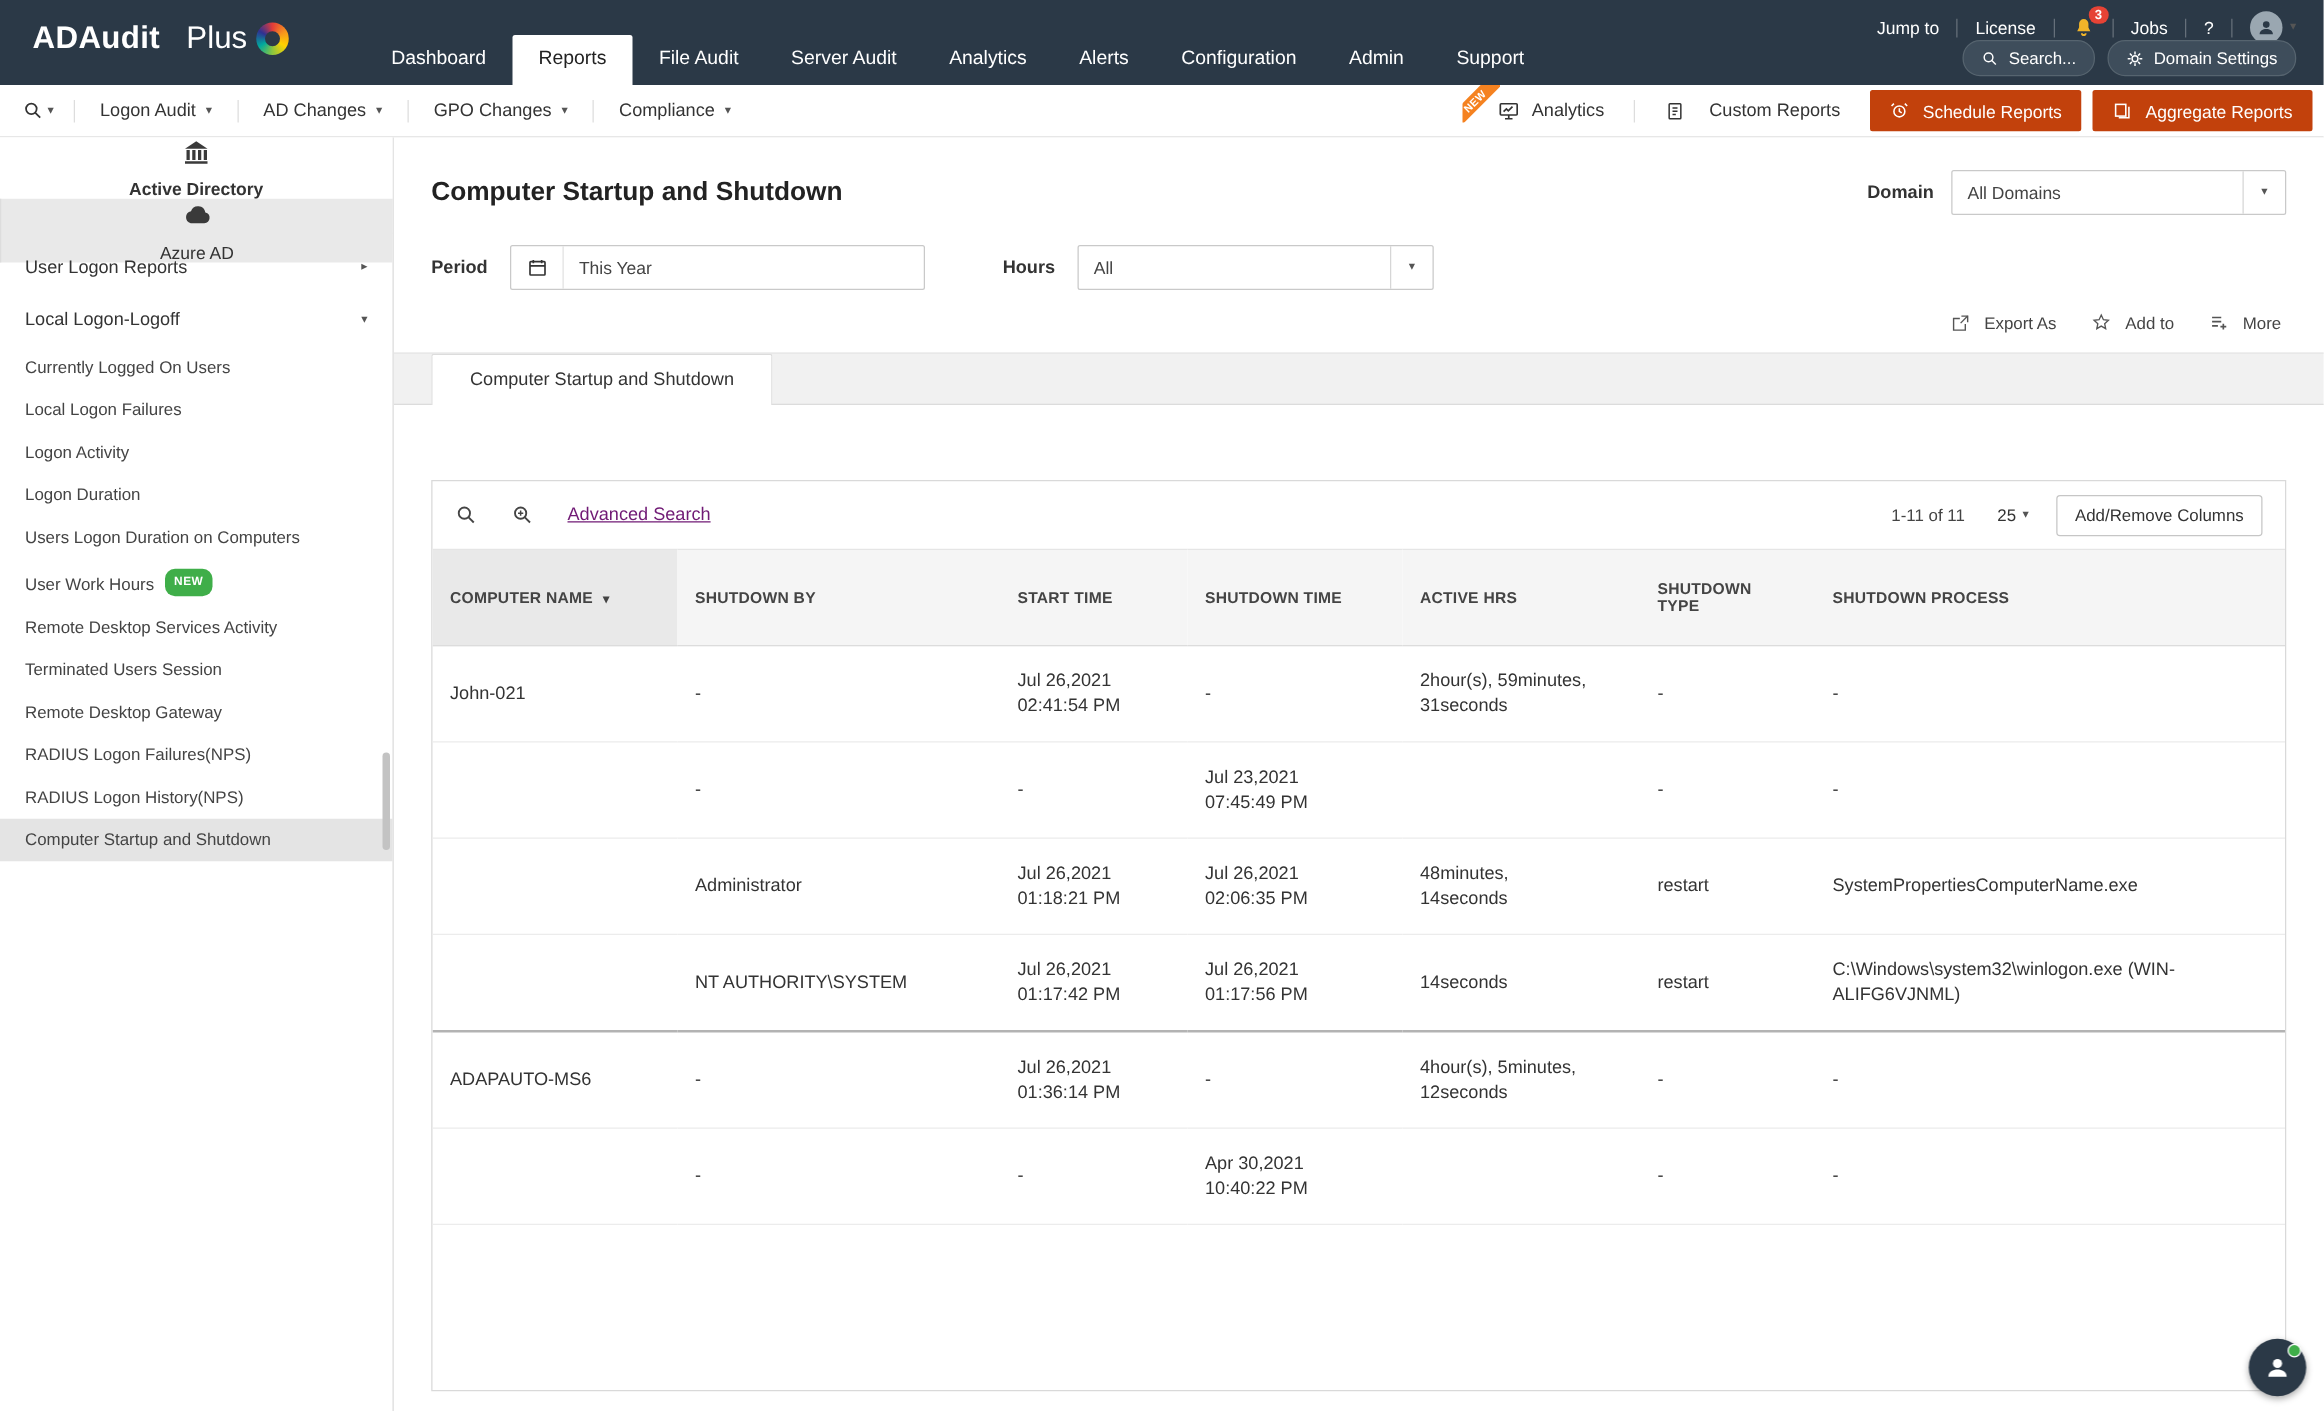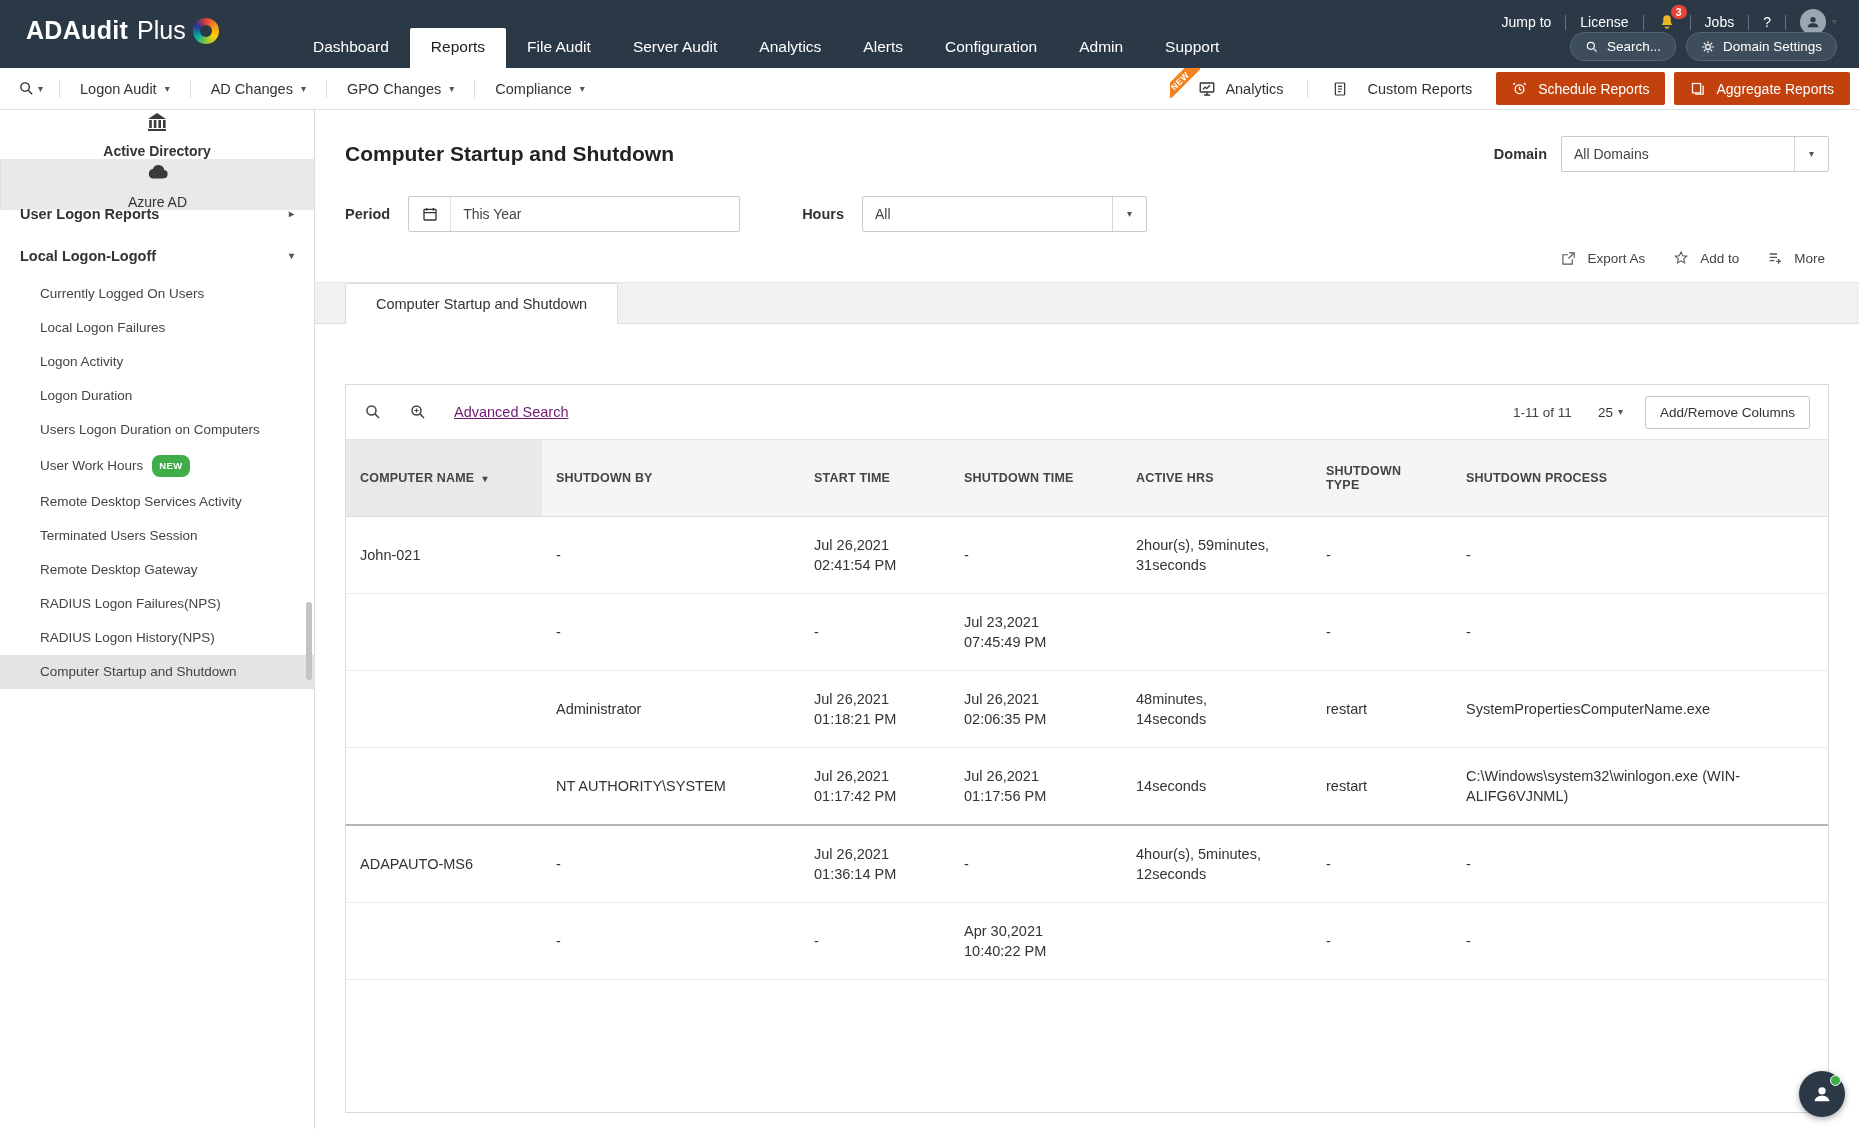--- a/index.html
+++ b/index.html
@@ -4,21 +4,21 @@
 <style>
   * { margin:0; padding:0; box-sizing:border-box; }
   html,body { width:1859px; height:1129px; overflow:hidden; }
   body { font-family:"Liberation Sans", sans-serif; background:#fff; color:#333; }
   .app { width:100%; height:100%; display:flex; flex-direction:column; }
 
   
   .header { height:68px; background:#2b3947; position:relative; flex:0 0 auto; color:#fff; }
   .logo { position:absolute; left:26px; top:16px; display:flex; align-items:center; gap:7px; cursor:pointer; }
   .logo-main { font-size:25px; font-weight:bold; color:#fff; letter-spacing:.3px; }
-  .logo-sub { font-size:25px; color:#fff; margin-left:2px; }
+  .logo-sub { font-size:25px; color:#fff; margin-left:14px; }
   .logo-swirl { width:26px; height:26px; border-radius:50%;
     background: conic-gradient(#e23c39,#f7941d,#ffd200,#8cc63f,#00a99d,#2e3192,#e23c39);
     position:relative; }
   .logo-swirl::after { content:""; position:absolute; left:7px; top:7px; width:12px; height:12px;
     border-radius:50%; background:#2b3947; }
   .main-nav { position:absolute; left:292px; bottom:0; display:flex; align-items:flex-end; }
   .nav-item { padding:10px 21px 12px; font-size:15.5px; color:#fff; cursor:pointer; white-space:nowrap; }
   .nav-item.active { background:#fff; color:#222; border-radius:2px 2px 0 0; }
   .hdr-top-right { position:absolute; top:9px; right:22px; display:flex; align-items:center; gap:14px; font-size:14px; }
   .hdr-link { cursor:pointer; display:flex; align-items:center; gap:6px; }
@@ -54,23 +54,23 @@
 
   
   .sidebar { width:315px; flex:0 0 auto; border-right:1px solid #dcdcdc; background:#fff; position:relative; }
   .side-tabs { display:flex; height:77px; border-bottom:1px solid #e2e2e2;flex-direction:column; }
   .side-tab { flex:1; display:flex; flex-direction:column; align-items:center; justify-content:center; gap:9px;
     font-size:14px; color:#333; background:#e9e9e9; cursor:pointer; border-left:1px solid #ddd; }
   .side-tab:first-child { border-left:none; }
   .side-tab.active { background:#fff; font-weight:bold; }
   .side-menu { padding-top:6px; }
   .side-section { display:flex; align-items:center; justify-content:space-between; padding:13px 20px;
-    font-size:14.5px; font-weight:bold; color:#333; cursor:pointer; }
-  .side-item { padding:8px 18px 8px 40px; font-size:13.5px; color:#444; cursor:pointer; display:flex;
-    align-items:center; gap:9px; line-height:18px; }
+    font-size:14.5px; font-weight:normal; color:#333; cursor:pointer; }
+  .side-item { padding:8px 18px 8px 20px; font-size:13.5px; color:#444; cursor:pointer; display:flex;
+    align-items:flex-end; gap:9px; line-height:18px; }
   .side-item.selected { background:#e4e4e4; }
   .new-pill { background:#3fae49; color:#fff; font-size:9.5px; font-weight:bold; padding:2px 7px;
     border-radius:8px; letter-spacing:.4px; }
   .scroll-handle { position:absolute; right:2px; top:492px; width:6px; height:78px; background:#c3c3c3; border-radius:3px; cursor:pointer; }
 
   
   .content { flex:1; min-width:0; display:flex; flex-direction:column; background:#fff; }
   .title-row { display:flex; align-items:center; justify-content:space-between; padding:26px 30px 0; }
   .page-title { font-size:21px; font-weight:600; color:#222; }
   .domain-box { display:flex; align-items:center; gap:14px; }

